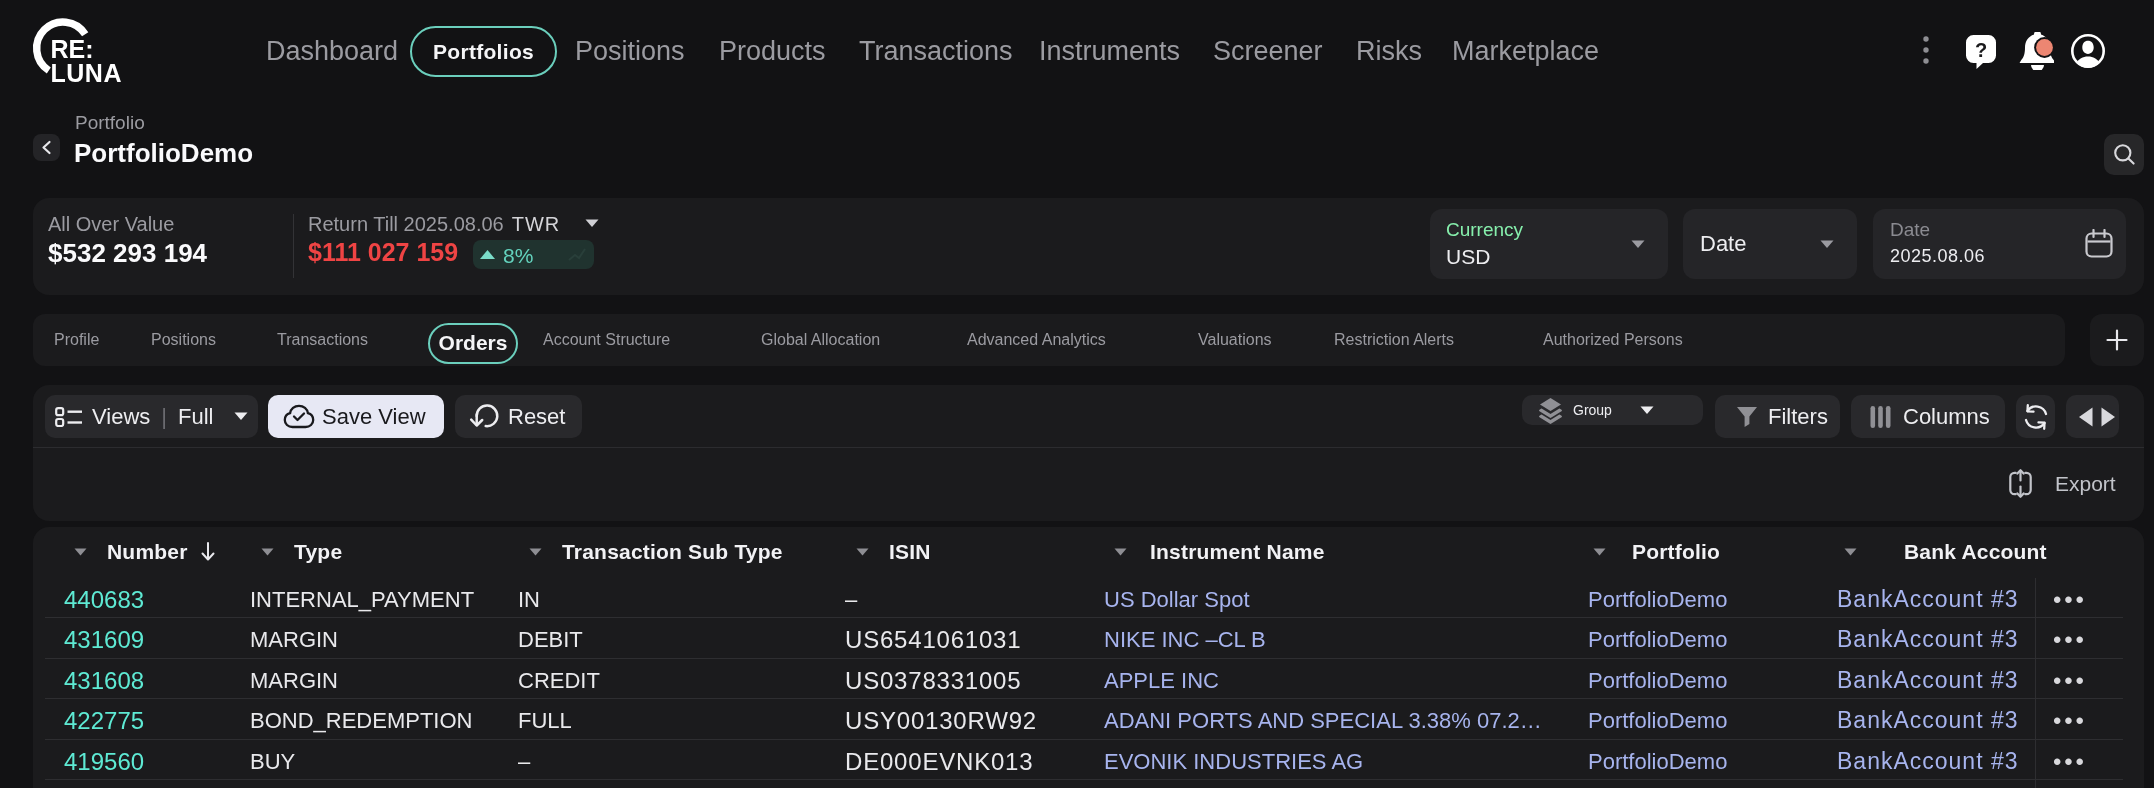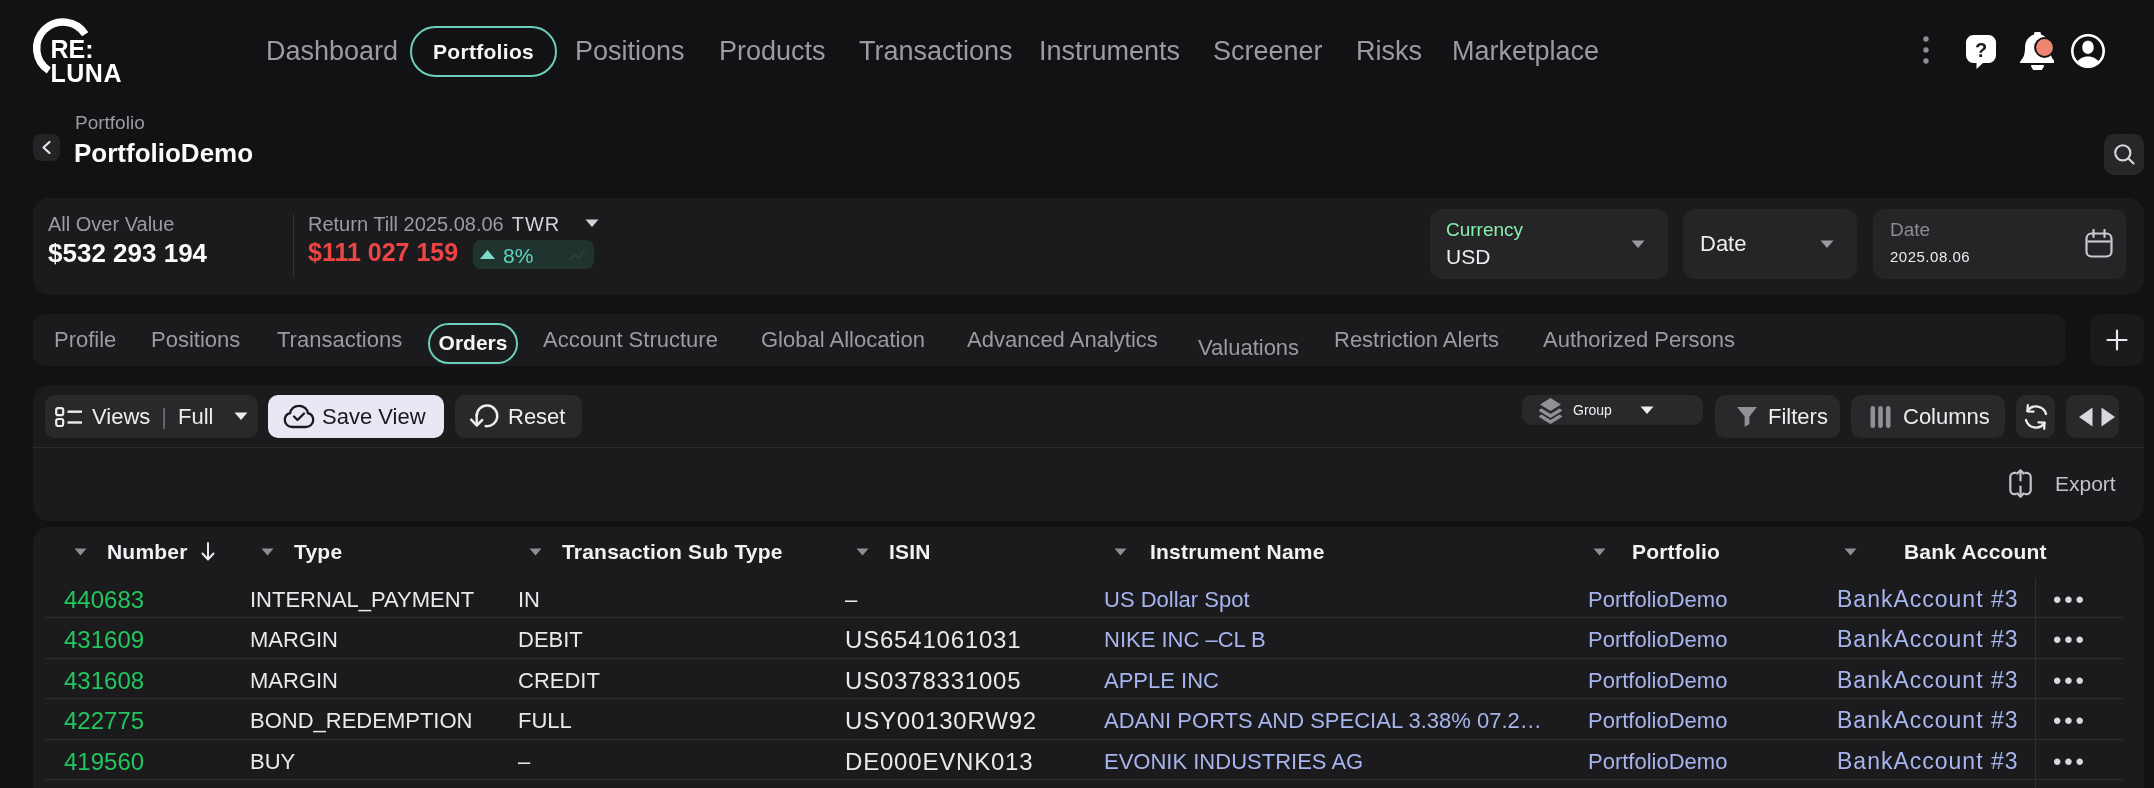--- a/index.html
+++ b/index.html
@@ -4,26 +4,26 @@
 <style>
 * { margin:0; padding:0; box-sizing:border-box; }
 html,body { width:2154px; height:788px; background:#121214; font-family:"Liberation Sans", sans-serif; -webkit-font-smoothing:antialiased; }
 #app { position:relative; width:2154px; height:788px; overflow:hidden; background:#121214; color:#eaeaee; will-change:transform; }
 .abs { position:absolute; }
 .panel { position:absolute; background:#1b1b1d; border-radius:16px; }
 .btn { position:absolute; background:#29292c; border-radius:10px; display:flex; align-items:center; }
 .gray { color:#9b9ba1; }
 svg { display:block; }
 .navitem { position:absolute; top:38px; font-size:27px; line-height:27px; color:#9b9ba1; }
-.tab { position:absolute; top:15px; font-size:22px; line-height:22px; color:#9b9ba1; }
+.tab { position:absolute; top:15px; font-size:16px; line-height:22px; color:#9b9ba1; }
 .ht { top:14px; font-size:21px; line-height:21px; font-weight:bold; color:#f2f2f5; letter-spacing:0.2px; }
 .trow { position:absolute; left:0; width:2111px; height:40.5px; }
 .trow::after { content:""; position:absolute; left:12px; width:2078px; bottom:0; height:1px; background:#2e2e31; }
 .trow span { position:absolute; top:0; line-height:43px; font-size:22px; }
-.c1 { left:31px; color:#22c55e; font-size:24px !important;text-align:right; }
+.c1 { left:31px; color:#5eead4; font-size:24px !important;text-align:right; }
 .c2 { left:217px; color:#e9e9ec; }
 .c3 { left:485px; color:#e9e9ec; }
 .c4 { left:812px; color:#e9e9ec; font-size:24px !important; letter-spacing:0.8px; }
 .c4w { left:812px; color:#e9e9ec; }
 .c5 { left:1071px; color:#a7b4ee; }
 .c6 { left:1555px; color:#a7b4ee; }
 .c7 { left:1804px; color:#a7b4ee; font-size:23px !important; letter-spacing:1px; }
 .dots { left:2020px; color:#d8d8dc; font-size:24px !important; letter-spacing:2.8px; }
 </style>
 </head>
@@ -116,41 +116,41 @@
 
   <div class="abs" style="left:1650px; top:11px; width:174px; height:70px; background:#252528; border-radius:12px;">
     <div class="abs" style="left:17px; top:24px; font-size:22px; line-height:22px; color:#ededf0;">Date</div>
     <svg class="abs" style="left:137px; top:31px;" width="14" height="9" viewBox="0 0 14 9">
           <path d="M 0.5 0.5 L 7 8 L 13.5 0.5 Z" fill="#9b9ba1"></path>
         </svg>
   </div>
 
   <div class="abs" style="left:1840px; top:11px; width:253px; height:70px; background:#252528; border-radius:12px;">
     <div class="abs" style="left:17px; top:11px; font-size:19px; line-height:19px; color:#8b8b91;">Date</div>
-    <div class="abs" style="left:17px; top:37px; font-size:15px; line-height:21px; color:#ededf0; letter-spacing:0.5px;text-align:center;">2025.08.06</div>
+    <div class="abs" style="left:17px; top:37px; font-size:18px; line-height:21px; color:#ededf0; letter-spacing:0.5px;text-align:center;">2025.08.06</div>
     <svg class="abs" style="left:212px; top:20px;" width="28" height="30" viewBox="0 0 28 30">
       <rect x="1.5" y="4.5" width="25" height="23" rx="5" fill="none" stroke="#c9c9ce" stroke-width="2.2"></rect>
       <line x1="8.5" y1="1" x2="8.5" y2="8" stroke="#c9c9ce" stroke-width="2.2" stroke-linecap="round"></line>
       <line x1="19.5" y1="1" x2="19.5" y2="8" stroke="#c9c9ce" stroke-width="2.2" stroke-linecap="round"></line>
       <line x1="2.5" y1="12.5" x2="25.5" y2="12.5" stroke="#c9c9ce" stroke-width="2.2"></line>
     </svg>
   </div>
 </div>
 
 <div class="panel" style="left:33px; top:314px; width:2032px; height:52px; border-radius:12px;">
   <span class="tab" style="left:21px;">Profile</span>
   <span class="tab" style="left:118px;">Positions</span>
   <span class="tab" style="left:244px;">Transactions</span>
   <div class="abs" style="left:395px; top:8.5px; width:90px; height:41px; border:2.6px solid #6bcfbd; border-radius:20.5px; display:flex; align-items:center; justify-content:center;">
     <span style="font-size:21px; color:#f5f5f7; font-weight:bold;">Orders</span>
   </div>
   <span class="tab" style="left:510px;">Account Structure</span>
   <span class="tab" style="left:728px;">Global Allocation</span>
   <span class="tab" style="left:934px;">Advanced Analytics</span>
-  <span class="tab" style="left:1165px;margin-top:8px;">Valuations</span>
+  <span class="tab" style="left:1165px;">Valuations</span>
   <span class="tab" style="left:1301px;">Restriction Alerts</span>
   <span class="tab" style="left:1510px;">Authorized Persons</span>
 </div>
 <div class="abs" style="left:2090px; top:314px; width:54px; height:52px; background:#1b1b1d; border-radius:12px; display:flex; align-items:center; justify-content:center;">
   <svg width="22" height="22" viewBox="0 0 22 22">
         <path d="M 11 1.5 V 20.5 M 1.5 11 H 20.5" stroke="#e8e8ec" stroke-width="2.2" stroke-linecap="round"></path>
       </svg>
 </div>
 
 <div class="panel" style="left:33px; top:385px; width:2111px; height:136px;">

